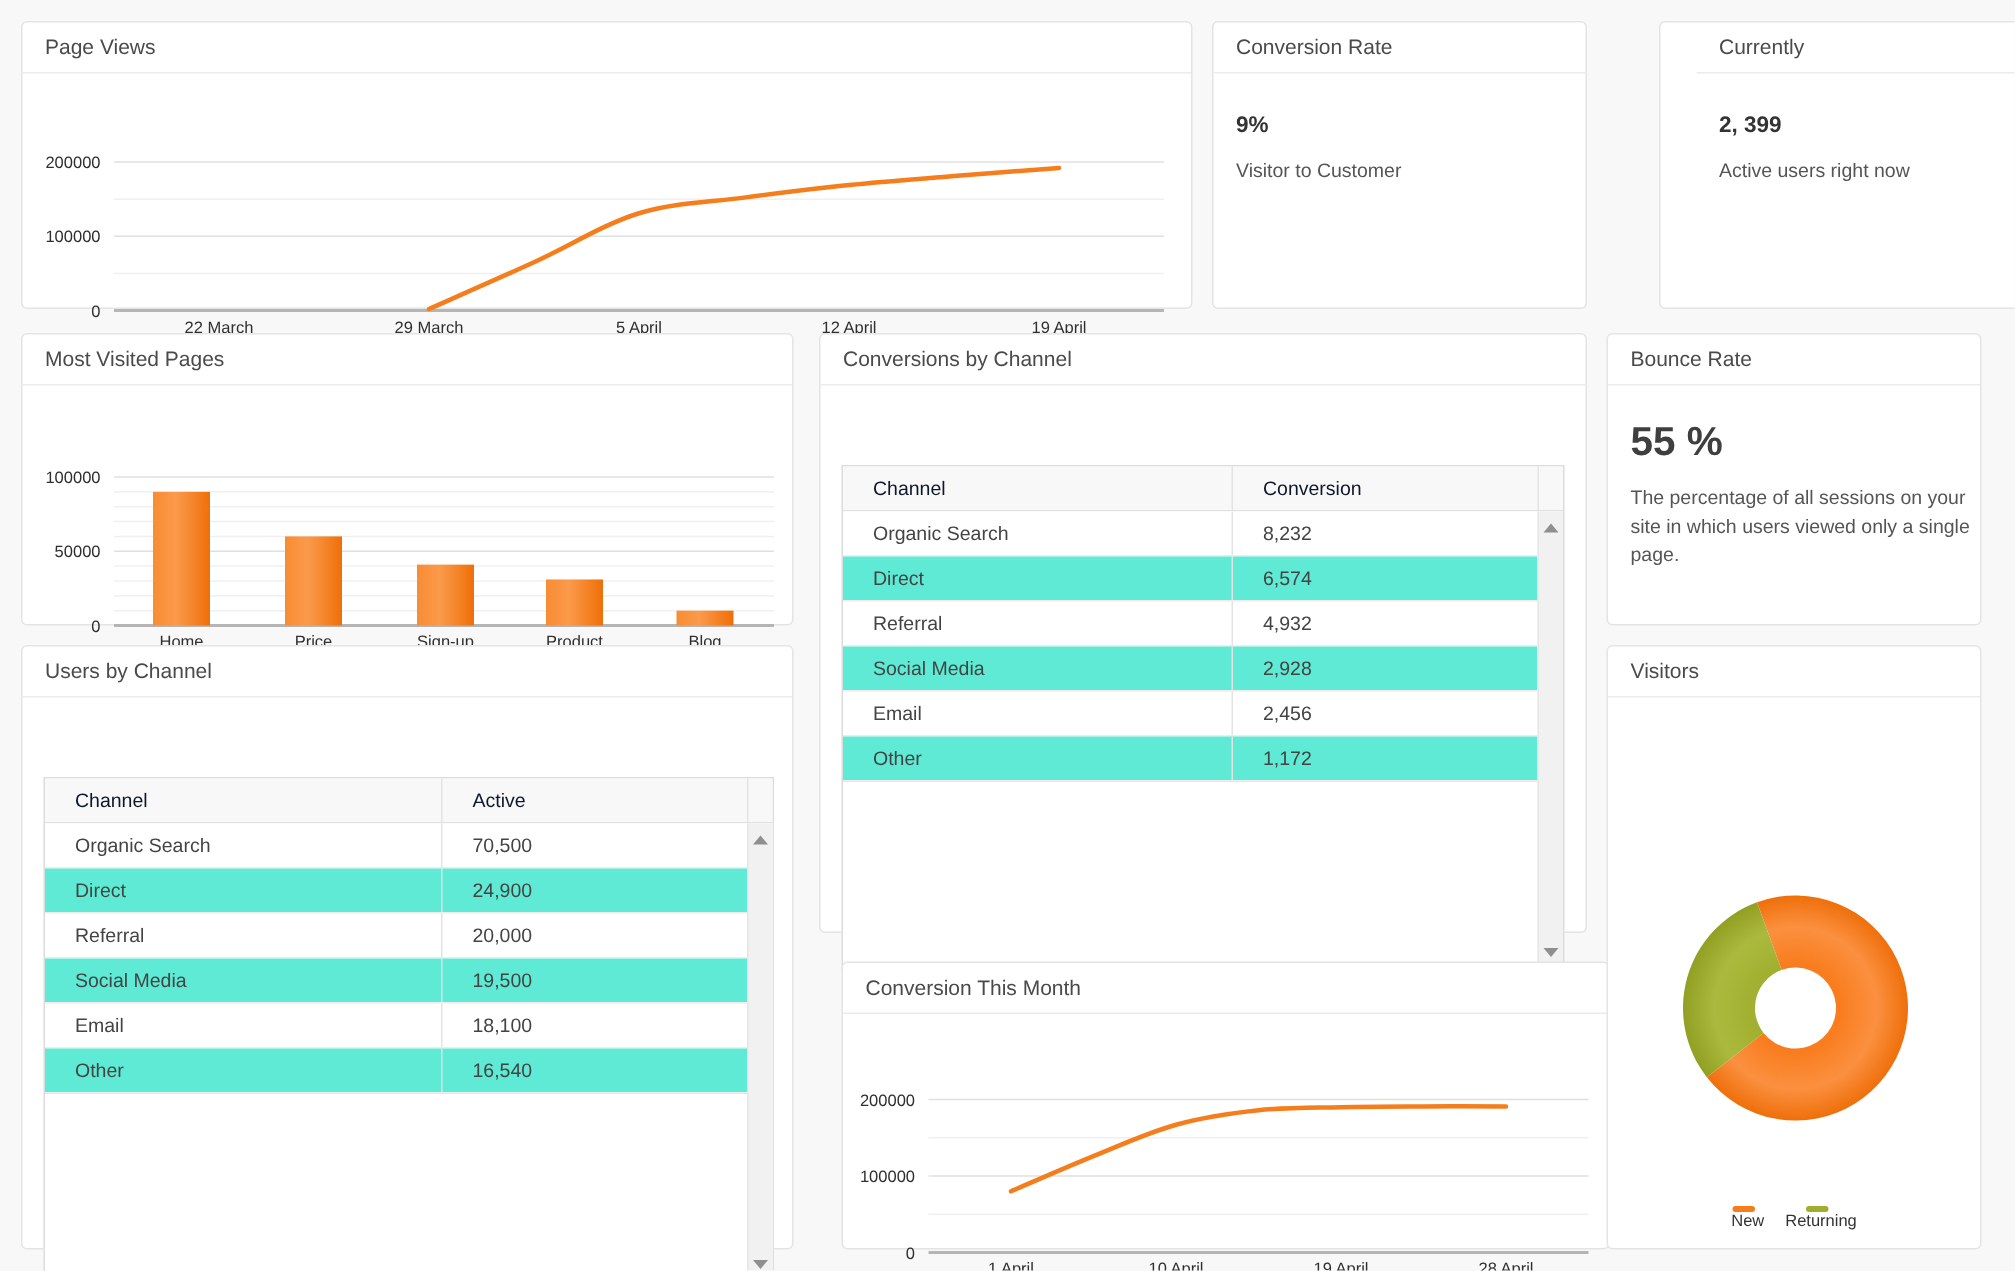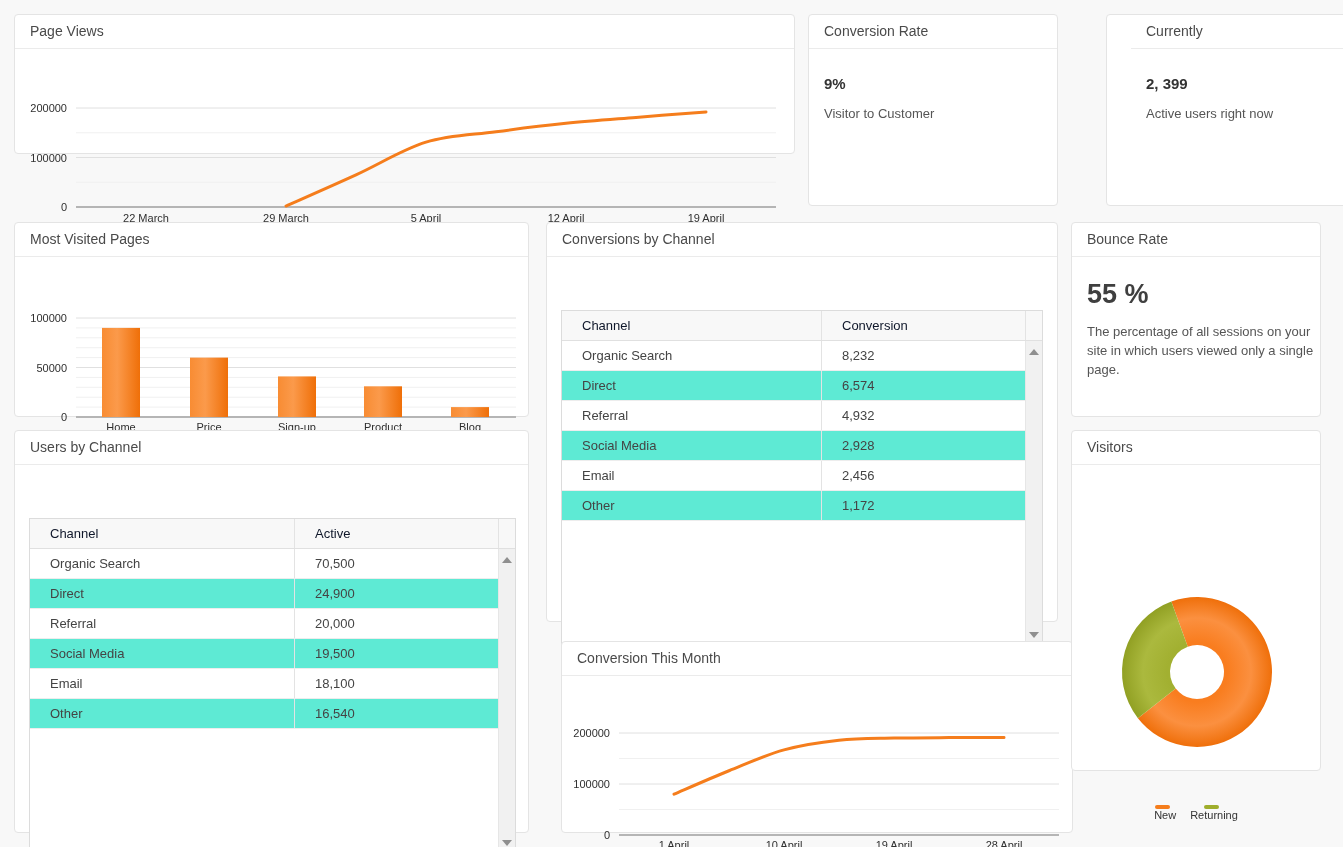--- a/index.html
+++ b/index.html
@@ -1,29 +1,29 @@
 <!DOCTYPE html>
 <html><head>
 <meta charset="utf-8">
 <style>
   *{margin:0;padding:0;box-sizing:border-box;}
   html,body{width:1343px;height:847px;}
   body{background:#f8f8f8;font-family:"Liberation Sans",sans-serif;position:relative;overflow:hidden;}
   .card{position:absolute;background:#fff;border:1px solid #e4e4e4;border-radius:4px;}
   .card-header{height:34px;line-height:33px;padding:0 15px;border-bottom:1px solid #ebebeb;font-size:14px;color:#4a4a4a;}
   .card-body{position:relative;}
-  #card-page-views{left:14px;top:14px;width:781px;height:140px;}
+  #card-page-views{left:14px;top:14px;width:781px;height:192px;}
   #card-conversion-rate{left:808px;top:14px;width:250px;height:192px;}
   #card-currently{left:1106px;top:14px;width:250px;height:192px;padding-left:24px;}
   #card-most-visited{left:14px;top:222px;width:515px;height:195px;}
   #card-conversions{left:546px;top:222px;width:512px;height:400px;}
   #card-bounce{left:1071px;top:222px;width:250px;height:195px;}
   #card-users{left:14px;top:430px;width:515px;height:403px;}
   #card-month{left:546px;top:641px;width:512px;height:192px;margin-left:15px;}
-  #card-visitors{left:1071px;top:430px;width:250px;height:341px;}
+  #card-visitors{left:1071px;top:430px;width:250px;height:403px;}
   .chart{position:absolute;left:0;top:34px;}
   svg text{font-family:"Liberation Sans",sans-serif;}
   .metric-value{font-size:15px;font-weight:bold;color:#333;margin:26px 0 0 15px;}
   .metric-sub{font-size:13px;color:#555;margin:14px 0 0 15px;}
   .big-value{font-size:27px;font-weight:bold;color:#3f3f3f;margin:22px 0 0 15px;}
   .desc{font-size:13px;color:#555;margin:13px 15px 0 15px;line-height:1.45;width:228px;}
   
   .dtable{position:absolute;top:53px;border:1px solid #dcdcdc;background:#fff;}
   #card-conversions .dtable{left:14px;width:482px;}
   #card-users .dtable{left:14px;width:487px;}

